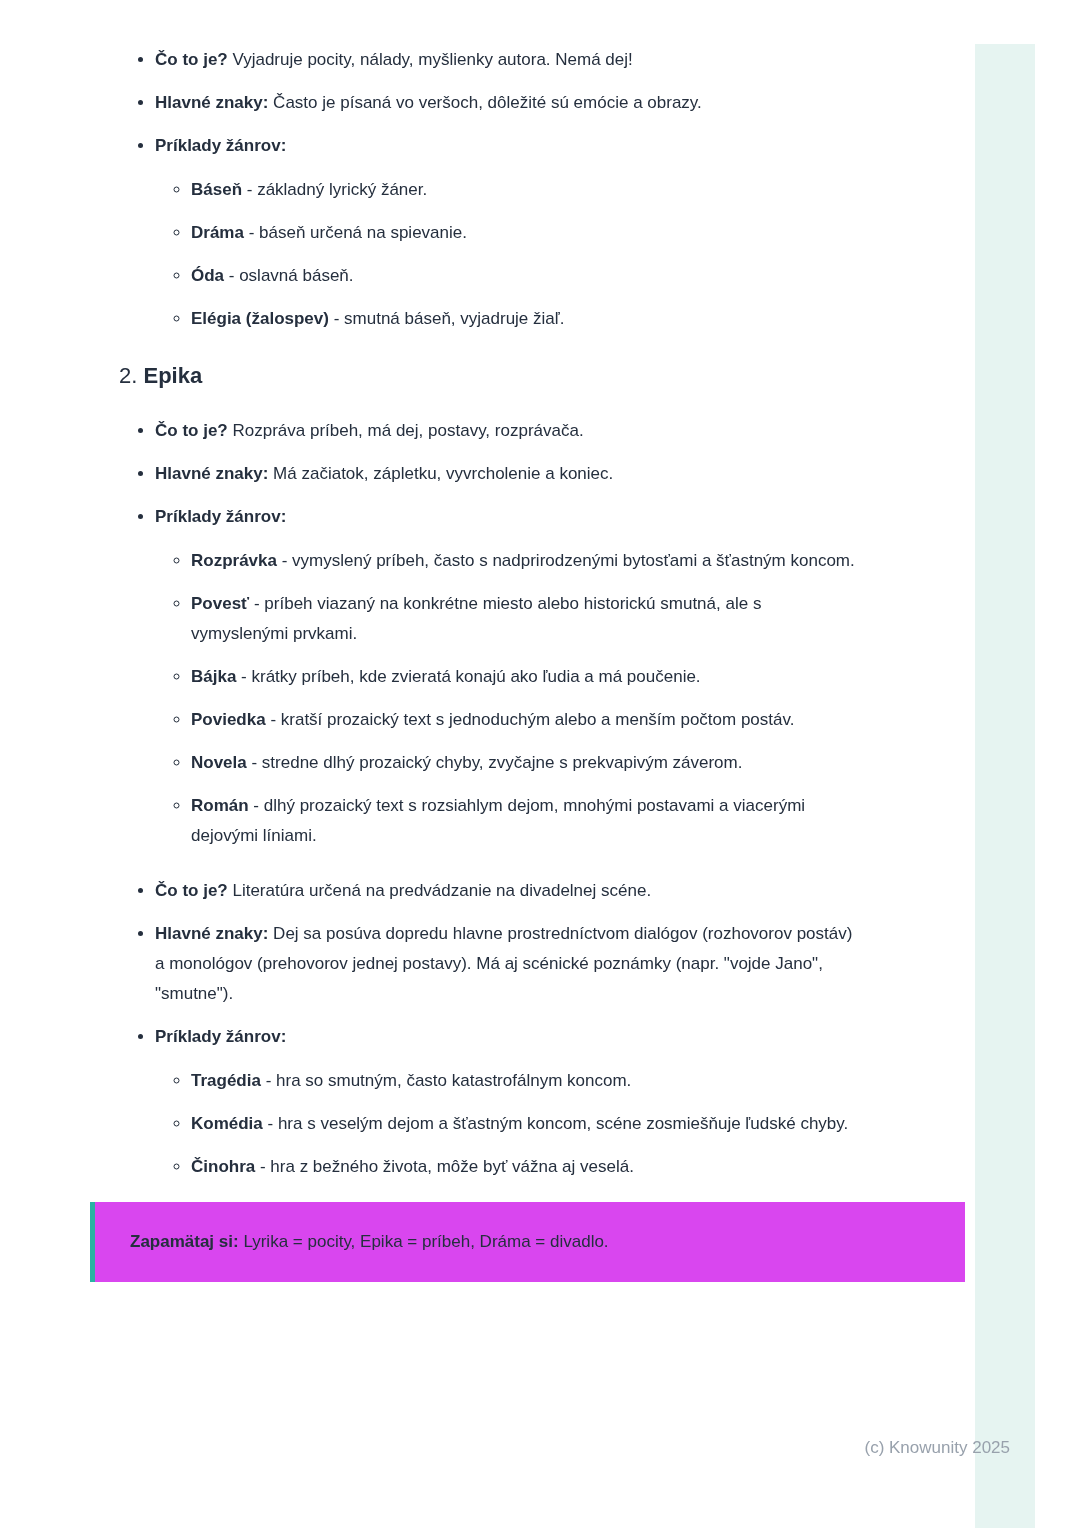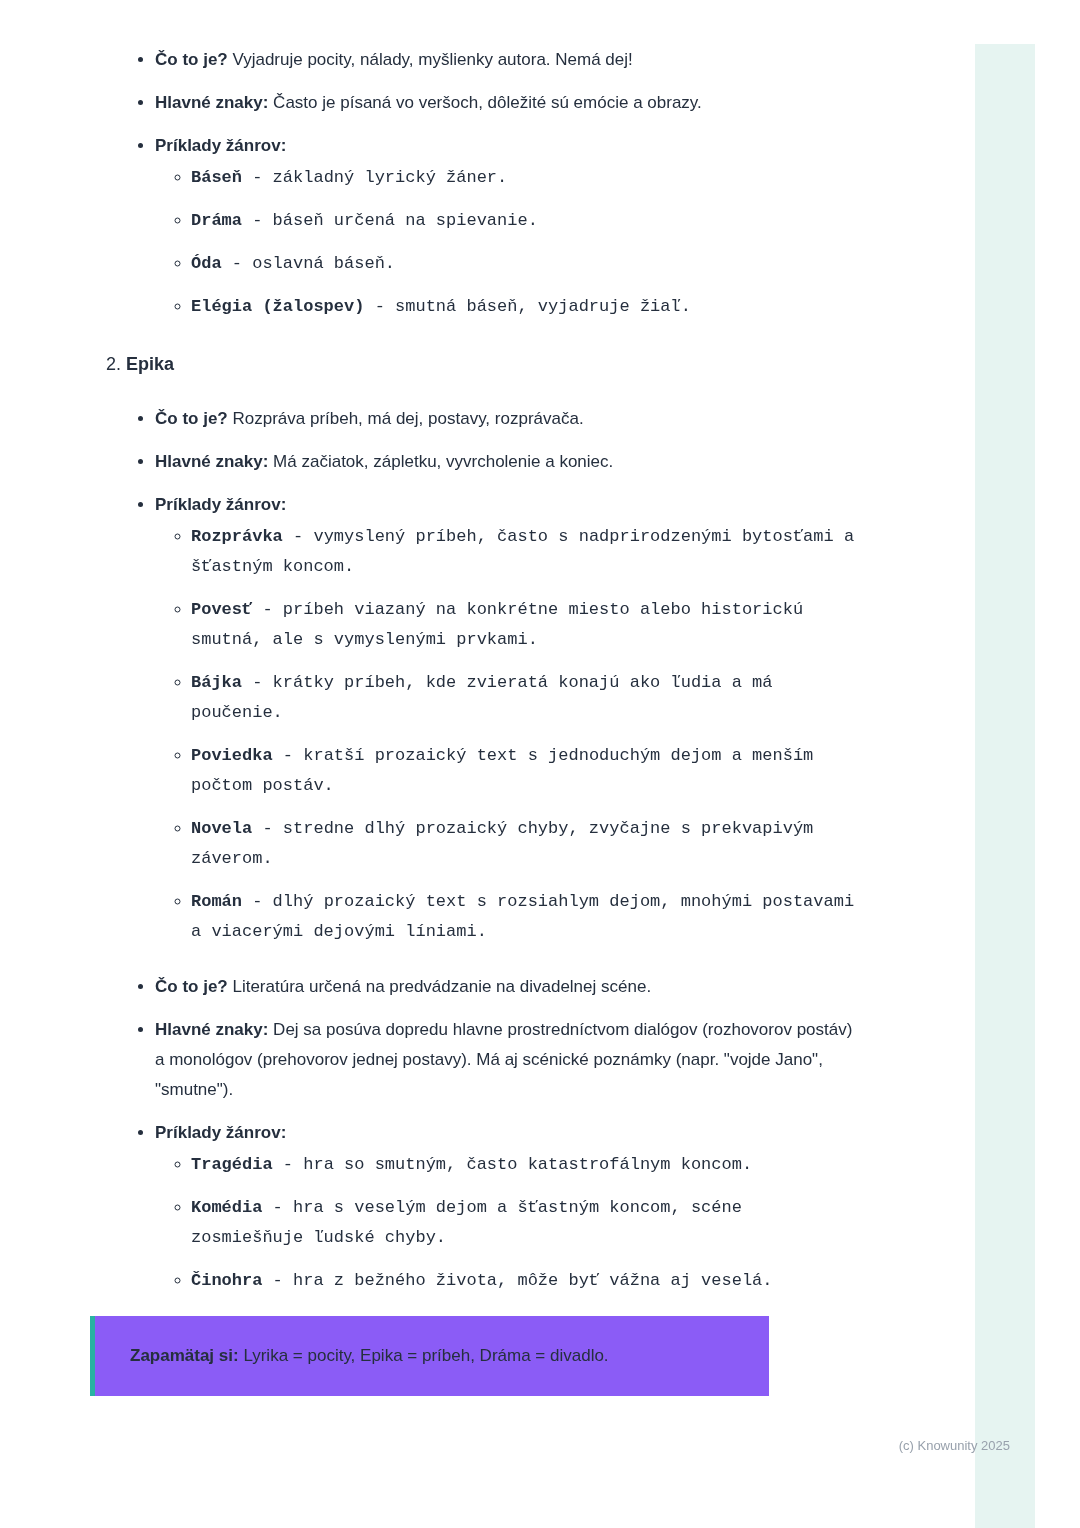--- a/index.html
+++ b/index.html
@@ -35,47 +35,46 @@
   ul.l1 {
     padding-left: 52px;
     list-style: disc outside;
     margin-top: 25px;
   }
   ul.l1:first-child { margin-top: 0; }
   ul.l1 > li { margin-bottom: 13px; }
   ul.l2 {
     padding-left: 36px;
     list-style: circle outside;
-    margin-top: 2px;
-    font-family: Liberation Mono, monospace;
+    margin-top: 14px;
   }
   ul.l2 > li { margin-bottom: 13px; }
   ul.l2 > li:last-child { margin-bottom: 0; }
   strong { font-weight: 700; text-align: right; }
   h2.sec {
-    margin: 27px 0 0 3px;
-    font-size: 18px;
+    margin: 27px 0 0 16px;
+    font-size: 22px;
     line-height: 30px;
     font-weight: 400;
   }
   h2.sec .sec-name { font-weight: 700; }
   .callout {
     margin: 20px 14px 0 -13px;
-    width: 679px;
-    background: #8b5cf6;
+    width: 875px;
+    background: #d946ef;
     border-left: 5px solid #29b2a2;
     padding: 25px 30px 25px 35px;
     font-size: 17px;
     line-height: 30px;
   }
   .footer {
     position: absolute;
     top: 1438px;
     right: 70px;
-    font-size: 13px;
+    font-size: 17px;
     color: #98a1ac;
     z-index: 2;
   }
 </style>
 </head>
 <body>
 
 <div class="side-band"></div>
 
 <div class="content">
@@ -121,21 +120,21 @@
         <li>
           <strong>Rozprávka</strong><span> - vymyslený príbeh, často s nadprirodzenými bytosťami a šťastným koncom.</span>
         </li>
         <li>
           <strong>Povesť</strong><span> - príbeh viazaný na konkrétne miesto alebo historickú smutná, ale s vymyslenými prvkami.</span>
         </li>
         <li>
           <strong>Bájka</strong><span> - krátky príbeh, kde zvieratá konajú ako ľudia a má poučenie.</span>
         </li>
         <li>
-          <strong>Poviedka</strong><span> - kratší prozaický text s jednoduchým dejom a menším počtom postáv.</span>
+          <strong>Poviedka</strong><span> - kratší prozaický text s jednoduchým alebo a menším počtom postáv.</span>
         </li>
         <li>
           <strong>Novela</strong><span> - stredne dlhý prozaický chyby, zvyčajne s prekvapivým záverom.</span>
         </li>
         <li>
           <strong>Román</strong><span> - dlhý prozaický text s rozsiahlym dejom, mnohými postavami a viacerými dejovými líniami.</span>
         </li>
       </ul>
     </li>
   </ul>

